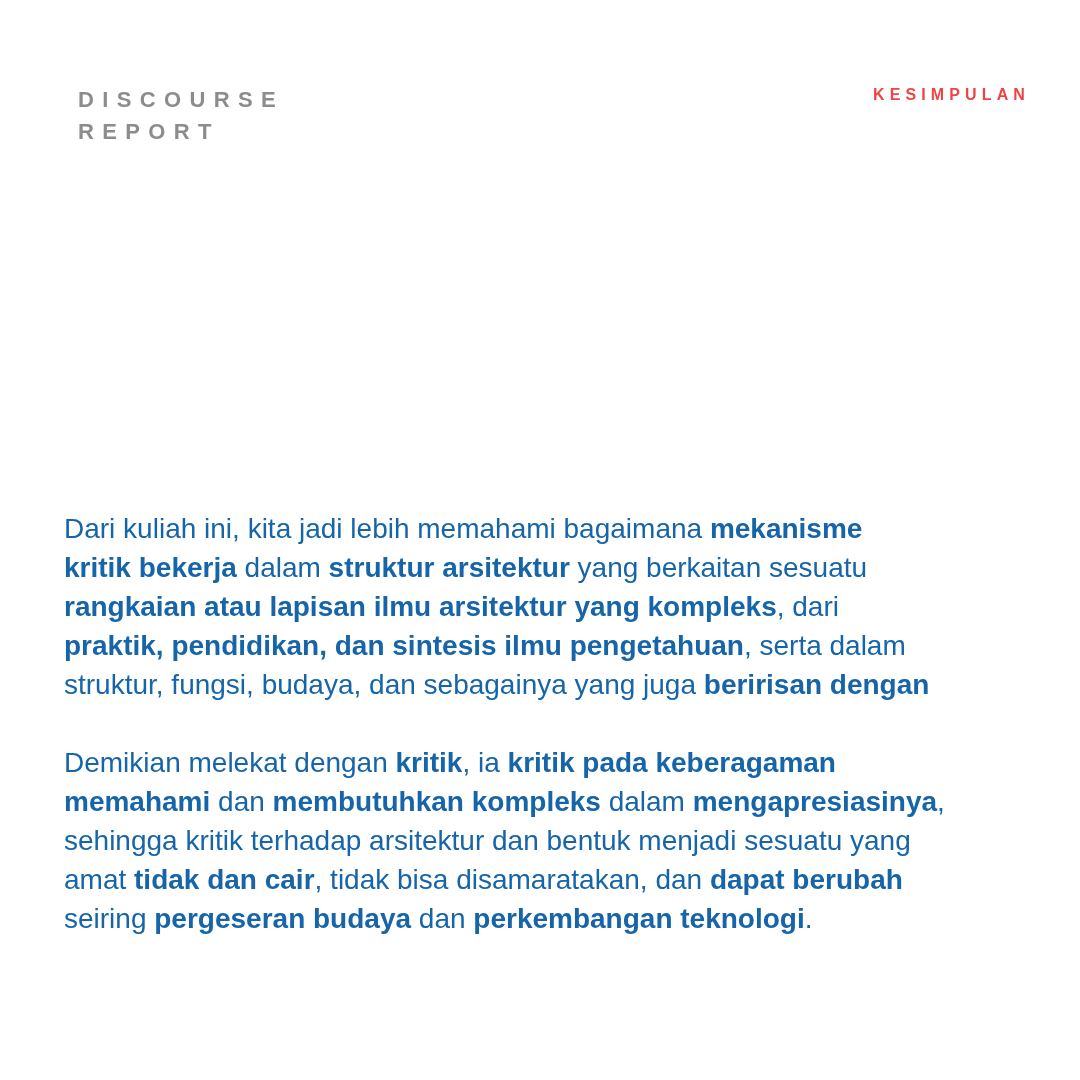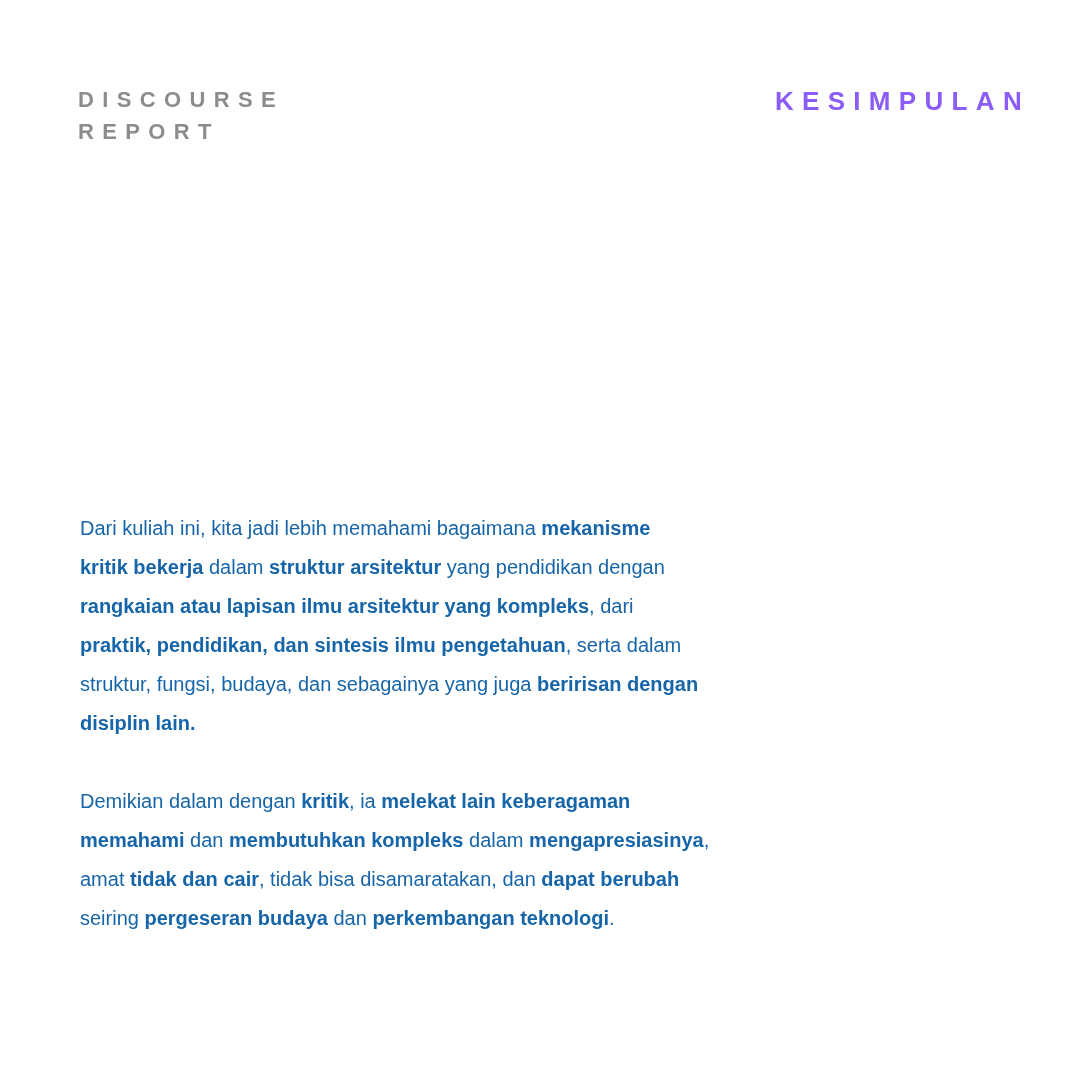--- a/index.html
+++ b/index.html
@@ -23,33 +23,33 @@
     font-size: 22px;
     font-weight: 700;
     letter-spacing: 0.38em;
     color: #8c8c8c;
     line-height: 32px;
   }
   .section-label {
     position: absolute;
     right: 50px;
     top: 86px;
-    font-size: 26px;
+    font-size: 16px;
     font-weight: 700;
     letter-spacing: 0.32em;
-    color: #8b5cf6;
+    color: #ef4444;
     text-align: right;
   }
   .body-text {
     position: absolute;
-    left: 80px;
+    left: 64px;
     top: 509px;
     width: 960px;
     color: #1765a9;
-    font-size: 20px;
+    font-size: 28px;
     line-height: 39px;
   }
   .paragraph + .paragraph {
     margin-top: 39px;
   }
   .line {
     white-space: nowrap;
   }
   .seg.bold {
     font-weight: 700;
@@ -60,26 +60,26 @@
 
 <div class="page">
   <div class="brand">
     <div>DISCOURSE</div>
     <div>REPORT</div>
   </div>
   <div class="section-label">KESIMPULAN</div>
   <div class="body-text">
       <div class="paragraph">
         <div class="line"><span class="seg">Dari kuliah ini, kita jadi lebih memahami bagaimana </span><span class="seg bold">mekanisme</span></div>
-        <div class="line"><span class="seg bold">kritik bekerja</span><span class="seg"> dalam </span><span class="seg bold">struktur arsitektur</span><span class="seg"> yang pendidikan dengan</span></div>
+        <div class="line"><span class="seg bold">kritik bekerja</span><span class="seg"> dalam </span><span class="seg bold">struktur arsitektur</span><span class="seg"> yang berkaitan sesuatu</span></div>
         <div class="line"><span class="seg bold">rangkaian atau lapisan ilmu arsitektur yang kompleks</span><span class="seg">, dari</span></div>
         <div class="line"><span class="seg bold">praktik, pendidikan, dan sintesis ilmu pengetahuan</span><span class="seg">, serta dalam</span></div>
         <div class="line"><span class="seg">struktur, fungsi, budaya, dan sebagainya yang juga </span><span class="seg bold">beririsan dengan</span></div>
-        <div class="line"><span class="seg bold">disiplin lain.</span></div>
       </div>
       <div class="paragraph">
-        <div class="line"><span class="seg">Demikian dalam dengan </span><span class="seg bold">kritik</span><span class="seg">, ia </span><span class="seg bold">melekat lain keberagaman</span></div>
+        <div class="line"><span class="seg">Demikian melekat dengan </span><span class="seg bold">kritik</span><span class="seg">, ia </span><span class="seg bold">kritik pada keberagaman</span></div>
         <div class="line"><span class="seg bold">memahami</span><span class="seg"> dan </span><span class="seg bold">membutuhkan kompleks</span><span class="seg"> dalam </span><span class="seg bold">mengapresiasinya</span><span class="seg">,</span></div>
+        <div class="line"><span class="seg">sehingga kritik terhadap arsitektur dan bentuk menjadi sesuatu yang</span></div>
         <div class="line"><span class="seg">amat </span><span class="seg bold">tidak dan cair</span><span class="seg">, tidak bisa disamaratakan, dan </span><span class="seg bold">dapat berubah</span></div>
         <div class="line"><span class="seg">seiring </span><span class="seg bold">pergeseran budaya</span><span class="seg"> dan </span><span class="seg bold">perkembangan teknologi</span><span class="seg">.</span></div>
       </div>
     </div>
 </div>
 
 </body></html>

